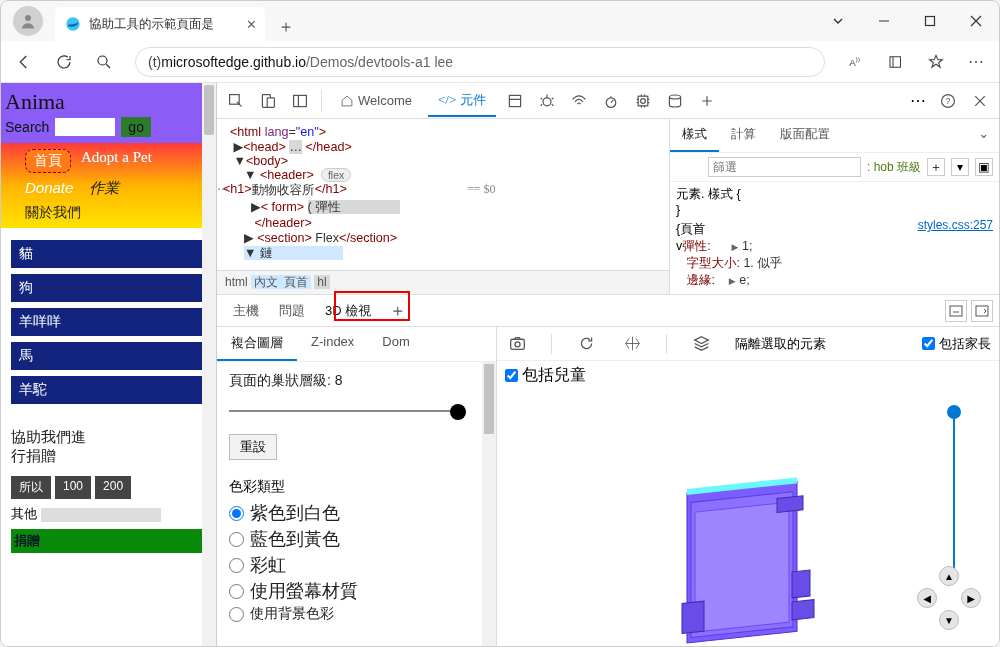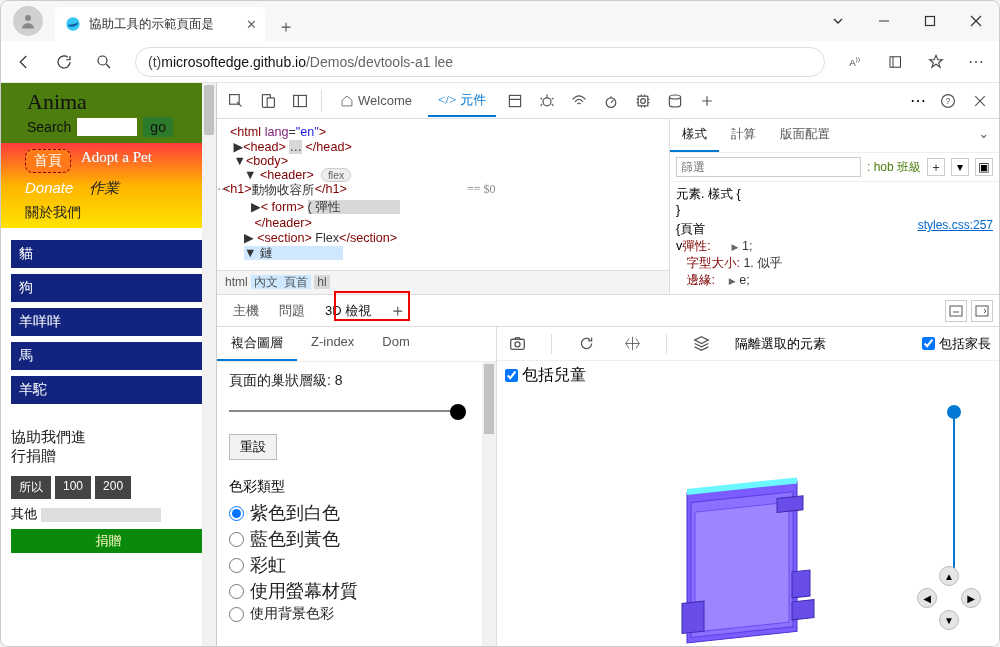--- a/index.html
+++ b/index.html
@@ -23,42 +23,42 @@
 .addr .host { color:#111;}
 .addr .path { color:#666;}
 .rightico { width:30px; height:30px; display:flex; align-items:center; justify-content:center; color:#555;}
 .rightico svg { width:18px; height:18px; fill:none; stroke:#444; stroke-width:1.4;}
 
 .main { display:flex; height:565px;}
 .page { width:216px; background:#fff; border-right:1px solid #ccc; position:relative;}
 .scrolltrack { position:absolute; right:0; top:0; bottom:0; width:14px; background:#f1f1f1;}
 .scrollthumb { position:absolute; right:2px; top:2px; width:10px; height:50px; background:#c2c2c2; border-radius:2px;}
 
-.banner { background:#4d7c0f; padding:6px 26px;}
+.banner { background:#8b5cf6; padding:6px 4px;}
 .banner .title { font-family:"Comic Sans MS", cursive; font-size:22px; color:#111;}
 .banner .srow { display:flex; align-items:center; margin-top:2px;}
 .banner .srow span { font-size:14px; color:#111;}
 .banner input { width:60px; height:18px; border:none; margin:0 6px;}
 .banner .go { background:#2c7a2c; color:#fff; font-size:12.5px; padding:2px 7px;}
 .navg { background:linear-gradient(#ff3b3b,#ffb400,#ffe400); padding:6px 24px;}
 .navg .row1 { display:flex;}
 .navg .row1 .pill { background:#ff7b1a; color:#fff; padding:2px 8px; font-size:14px; border:1px dashed #800;}
 .navg .row1 .pill2 { color:#fff; margin-left:10px; font-size:15px; text-shadow:0 0 1px #aaa; font-family:"Comic Sans MS";}
 .navg .row2 { color:#fff; font-size:15px; margin-top:6px; font-family:"Comic Sans MS";font-style:italic;}
 .navg .row2 span:last-child { margin-left:12px; color:#222;}
 .navg .row3 { margin-top:6px; color:#222; font-size:14px;}
 .petlist { padding:12px 10px;}
 .pet { background:#13247e; color:#fff; font-size:14px; padding:5px 8px; margin-bottom:6px;}
 .help { padding:6px 10px;}
 .help .tt { font-size:15px; color:#222;}
 .chips { display:flex; gap:4px; margin-top:10px;}
 .chip { background:#444; color:#fff; font-size:12px; padding:3px 8px;}
 .oth { font-size:13px; margin-top:6px;}
 .oth .bar { display:inline-block; width:120px; height:14px; background:#ddd; vertical-align:middle; margin-left:4px;}
-.donatebtn { background:#0a8a0a; color:#fef9c3; font-size:13px; text-align:center; padding:3px; margin-top:6px;}
+.donatebtn { background:#0a8a0a; color:#0f172a; font-size:13px; padding:3px; margin-top:6px;font-weight:bold;}
 
 .devtools { flex:1; display:flex; flex-direction:column; background:#fff;}
 .tooltabs { height:36px; display:flex; align-items:center; border-bottom:1px solid #ddd; padding:0 6px; gap:6px;}
 .ticon { width:26px; height:26px; display:flex; align-items:center; justify-content:center; color:#555;}
 .ticon svg { width:16px; height:16px; fill:none; stroke:#555; stroke-width:1.5;}
 .ttab { padding:6px 10px; font-size:13px; color:#555; display:flex; align-items:center; gap:4px;}
 .ttab.active { color:#0078d4; border-bottom:2px solid #0078d4;}
 .ttab .home { width:14px; height:14px;}
 .tooltabs .spacer { flex:1;}
 .tmore { width:22px; height:22px; display:flex; align-items:center; justify-content:center;}
@@ -76,21 +76,21 @@
 .hlgrey { background:#d8d8d8;}
 .crumb { position:absolute; left:0; right:0; bottom:0; background:#f4f4f4; border-top:1px solid #ddd; padding:3px 8px; font-size:12px; color:#555;}
 .crumb .sel { background:#cde8ff; padding:0 3px;}
 .crumb .hov { background:#d8d8d8; padding:0 3px;}
 .stylepanel { width:330px; border-left:1px solid #ddd; display:flex; flex-direction:column; font-size:12.5px;}
 .stabs { display:flex; border-bottom:1px solid #eee;}
 .stab { padding:7px 12px; color:#555;}
 .stab.active { color:#111; border-bottom:2px solid #0078d4;}
 .stab.chev { margin-left:auto; padding:7px 10px;}
 .sfilter { display:flex; align-items:center; padding:4px 6px; border-bottom:1px solid #eee; gap:6px;}
-.sfilter input { flex:1; border:1px solid #ccc; padding:2px 4px; font-size:12px; width:90px;}
+.sfilter input { flex:1; border:1px solid #ccc; padding:2px 4px; font-size:12px; width:90px;margin-left:32px;}
 .sfilter .hob { font-size:12px; color:#4d7c0f;}
 .sfilter .plus,.sfilter .ricon { width:18px; height:18px; display:flex; align-items:center; justify-content:center; border:1px solid #ccc; font-size:12px;}
 .scontent { flex:1; font-family:Consolas, monospace; font-size:12.5px; padding:4px 6px; position:relative; overflow:hidden;}
 .csslink { color:#0066cc; text-decoration:underline; position:absolute; right:6px; top:36px; font-size:12px;}
 .prop { color:#800000;}
 .val { color:#333;}
 .tri { color:#666; font-size:9px;}
 
 .drawertabs { height:32px; border-bottom:1px solid #ddd; display:flex; align-items:center; padding:0 6px; font-size:13px; color:#555; position:relative;}
 .dtab { padding:5px 10px;}

